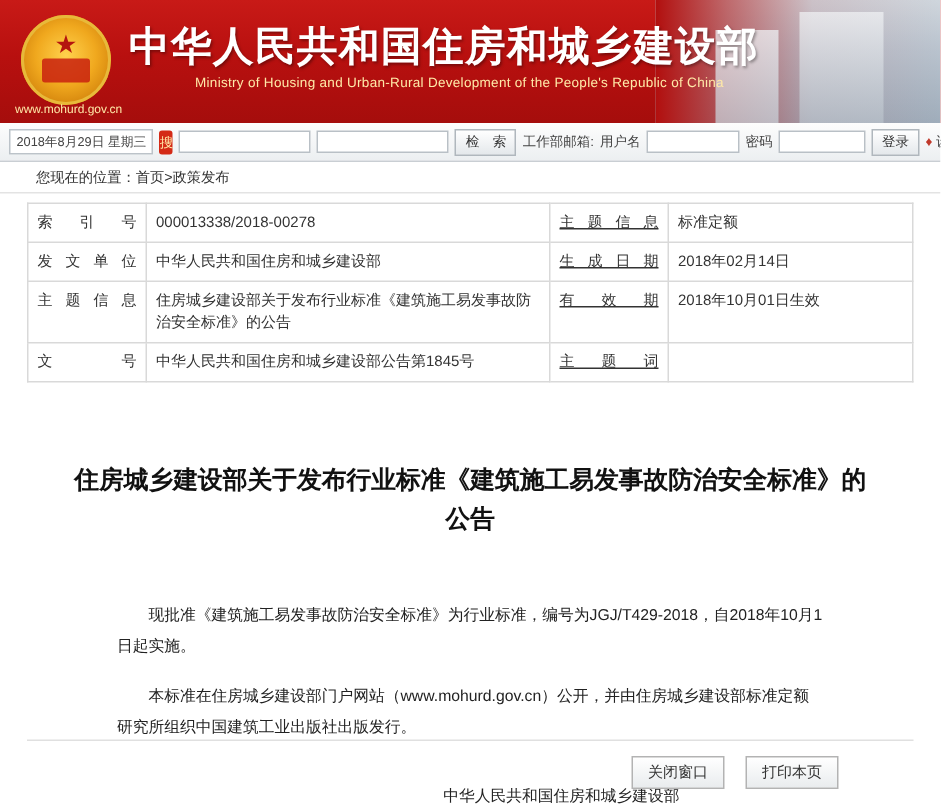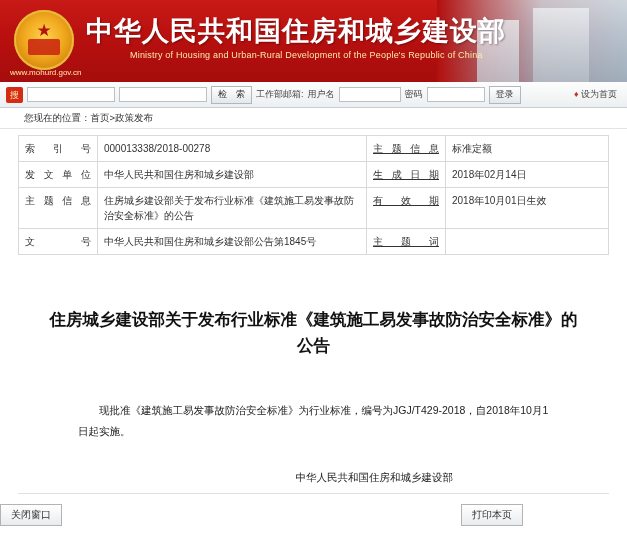--- a/index.html
+++ b/index.html
@@ -243,23 +243,23 @@
     line-height: 1.9;
     color: #222;
   }
 
   
   .footer {
     position: absolute;
     left: 0; right: 0;
     bottom: 10px;
     display: flex;
-    justify-content: space-between;
-    gap: 1px;
-    padding-right: 104px;
+    justify-content: flex-end;
+    gap: 14px;
+    padding-right: 68px;
   }
   .ft-btn {
     border: 1px solid #b3b3b3;
     background: linear-gradient(180deg,#ffffff,#e9ecee);
     font-size: 10px;
     padding: 3px 10px;
     color: #333;
     cursor: pointer;
   }
   .hr-bottom {
@@ -280,20 +280,21 @@
     <div class="emblem">
       <div class="star">★</div>
       <div class="gate"></div>
     </div>
     <div class="banner-title">中华人民共和国住房和城乡建设部</div>
     <div class="banner-sub">Ministry of Housing and Urban-Rural Development of the People's Republic of China</div>
     <div class="banner-url">www.mohurd.gov.cn</div>
   </div>
 
   <div class="searchbar">
+    <div class="date-box">2018年8月29日 星期三</div>
     <div class="red-badge">搜</div>
     <input class="sb-input wide" placeholder="" style="">
     <input class="sb-input wide" style="">
     <div class="sb-btn">检　索</div>
     <div class="sb-label">工作部邮箱:</div>
     <div class="sb-label">用户名</div>
     <input class="sb-input mid" style="">
     <div class="sb-label">密码</div>
     <input class="sb-input small" type="password" style="">
     <div class="sb-btn">登录</div>
@@ -335,20 +336,21 @@
           <td class="lbl2">主 题 词</td>
           <td class="val2"></td>
         </tr>
       </tbody>
     </table>
 
     <div class="doc-title">住房城乡建设部关于发布行业标准《建筑施工易发事故防治安全标准》的公告</div>
 
     <div class="body-text">
       <p>现批准《建筑施工易发事故防治安全标准》为行业标准，编号为JGJ/T429-2018，自2018年10月1日起实施。</p>
+      <p>本标准在住房城乡建设部门户网站（www.mohurd.gov.cn）公开，并由住房城乡建设部标准定额研究所组织中国建筑工业出版社出版发行。</p>
       <div class="signature">
         <div>中华人民共和国住房和城乡建设部</div>
 
       </div>
     </div>
   </div>
 
   <div class="hr-bottom"></div>
 
   <div class="footer">

